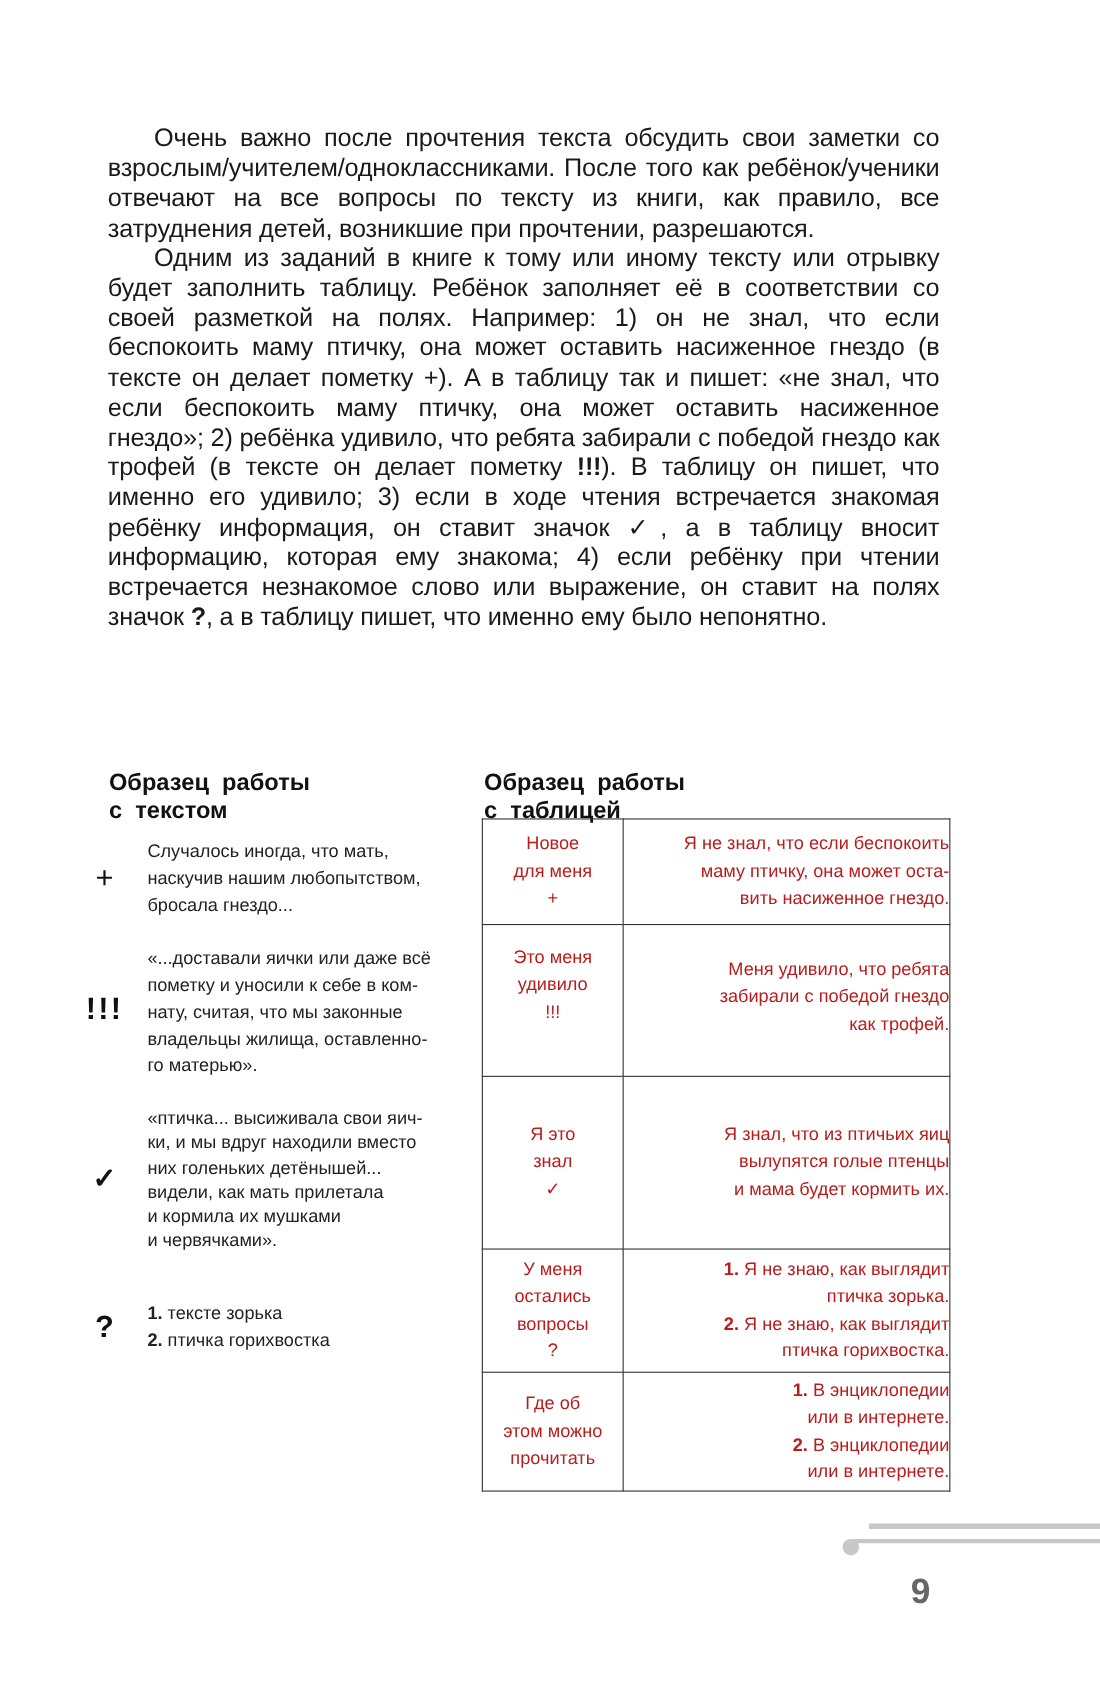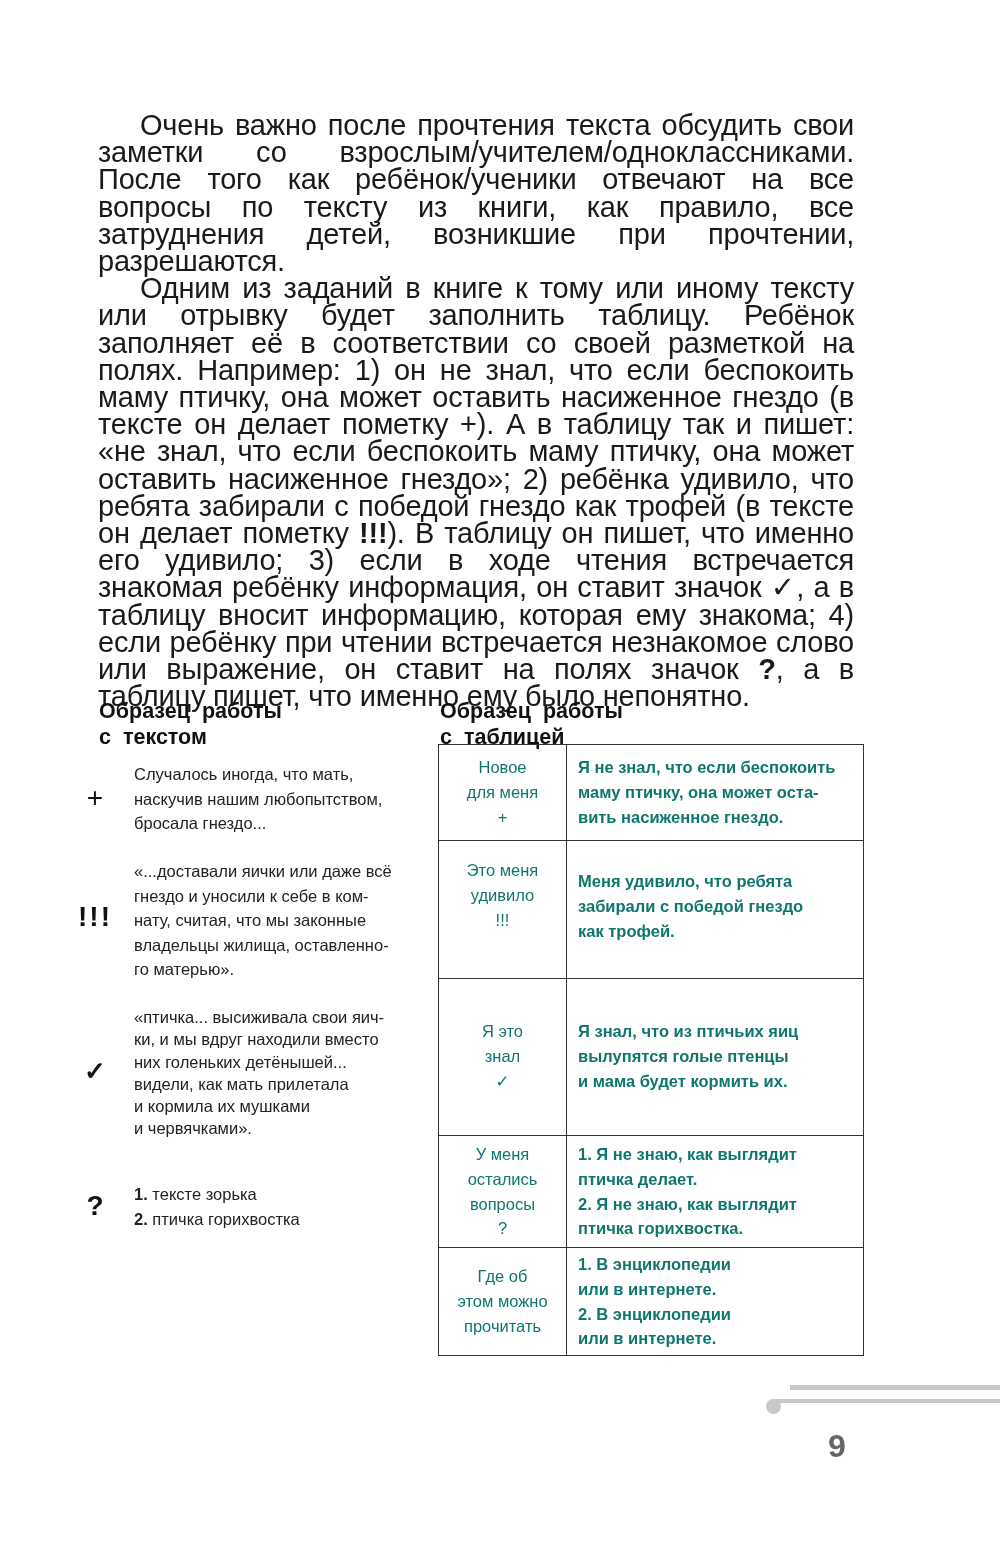--- a/index.html
+++ b/index.html
@@ -1,20 +1,20 @@
 <!DOCTYPE html>
 <html><head>
   <meta charset="utf-8">
   <style>
     html, body { margin: 0; padding: 0; background: #ffffff; }
     body { width: 1000px; height: 1552px; position: relative; overflow: hidden; color: #1a1a1a; }
     .body-text {
       position: absolute; left: 98px; top: 112px; width: 756px;
       font-family: "Liberation Sans Narrow", "Liberation Sans", sans-serif;
-      font-size: 29px; line-height: 27.2px; text-align: justify;
+      font-size: 23px; line-height: 27.2px; text-align: justify;
       letter-spacing: -0.2px;
       transform-origin: left top;
     }
     .body-text p { margin: 0; text-indent: 42px; }
     .heading {
       position: absolute; font-family: "Liberation Sans", sans-serif; font-weight: bold;
       font-size: 21.5px; line-height: 26px; word-spacing: 6px; color: #111; margin-top: 19px;
     }
     .heading .line { display: block; }
     .left-heading { left: 99px; top: 679px; }
@@ -27,25 +27,25 @@
     }
     .sample .txt {
       position: absolute; left: 134px; width: 300px;
       font-family: "Liberation Sans", sans-serif; font-size: 16.5px; line-height: 24.5px; color: #222;
     }
     .sample .txt .ln { display: block; white-space: nowrap; }
 
     table.worktable {
       position: absolute; left: 438px; top: 744px; width: 426px;
       border-collapse: collapse;
-      font-family: "Liberation Sans", sans-serif; font-size: 16.5px; line-height: 24.8px; color: #0f766e;
+      font-family: "Liberation Sans", sans-serif; font-size: 16.5px; line-height: 24.8px; color: #b91c1c;
     }
     table.worktable td { border: 1.6px solid #333; vertical-align: middle; padding: 0; }
     td.cat { width: 127px; text-align: center; }
-    td.val { padding-left: 11px !important; text-align: left; font-weight: bold; }
+    td.val { padding-left: 11px !important; text-align: right; }
     .ln { display: block; white-space: nowrap; }
 
     .footer-line1 { position: absolute; left: 790px; top: 1385px; width: 210px; height: 5px; background: #c8c8c8; }
     .footer-line2 { position: absolute; left: 773px; top: 1399px; width: 227px; height: 4px; background: #c8c8c8; border-top-left-radius: 4px; }
     .footer-dot { position: absolute; left: 766px; top: 1399px; width: 15px; height: 15px; border-radius: 50%; background: #c8c8c8; }
     .page-number {
       position: absolute; left: 828px; top: 1428px;
       font-family: "Liberation Sans", sans-serif; font-weight: bold; font-size: 32px; color: #666;
     }
   </style>
@@ -72,21 +72,21 @@
     <span class="ln">Случалось иногда, что мать,</span>
     <span class="ln">наскучив нашим любопытством,</span>
     <span class="ln">бросала гнездо...</span>
   </div>
 </div>
 
 <div class="sample" style="top:859px;">
   <span class="mark" style="top:42px; font-size:28px; letter-spacing:2px;">!!!</span>
   <div class="txt" style="top:0;">
     <span class="ln">«...доставали яички или даже всё</span>
-    <span class="ln">гнездо и уносили к себе в ком-</span>
+    <span class="ln">пометку и уносили к себе в ком-</span>
     <span class="ln">нату, считая, что мы законные</span>
     <span class="ln">владельцы жилища, оставленно-</span>
     <span class="ln">го матерью».</span>
   </div>
 </div>
 
 <div class="sample" style="top:1006px;">
   <span class="mark" style="top:50px; font-size:26px;">✓</span>
   <div class="txt" style="top:0; line-height:22.3px;">
     <span class="ln">«птичка... высиживала свои яич-</span>
@@ -146,21 +146,21 @@
   </tr>
   <tr style="height:112px;">
     <td class="cat">
       <span class="ln">У меня</span>
       <span class="ln">остались</span>
       <span class="ln">вопросы</span>
       <span class="ln">?</span>
     </td>
     <td class="val">
       <span class="ln"><b>1.</b><span> Я не знаю, как выглядит</span></span>
-      <span class="ln">птичка делает.</span>
+      <span class="ln">птичка зорька.</span>
       <span class="ln"><b>2.</b><span> Я не знаю, как выглядит</span></span>
       <span class="ln">птичка горихвостка.</span>
     </td>
   </tr>
   <tr style="height:108px;padding-left:24px;">
     <td class="cat">
       <span class="ln">Где  об</span>
       <span class="ln">этом можно</span>
       <span class="ln">прочитать</span>
     </td>

